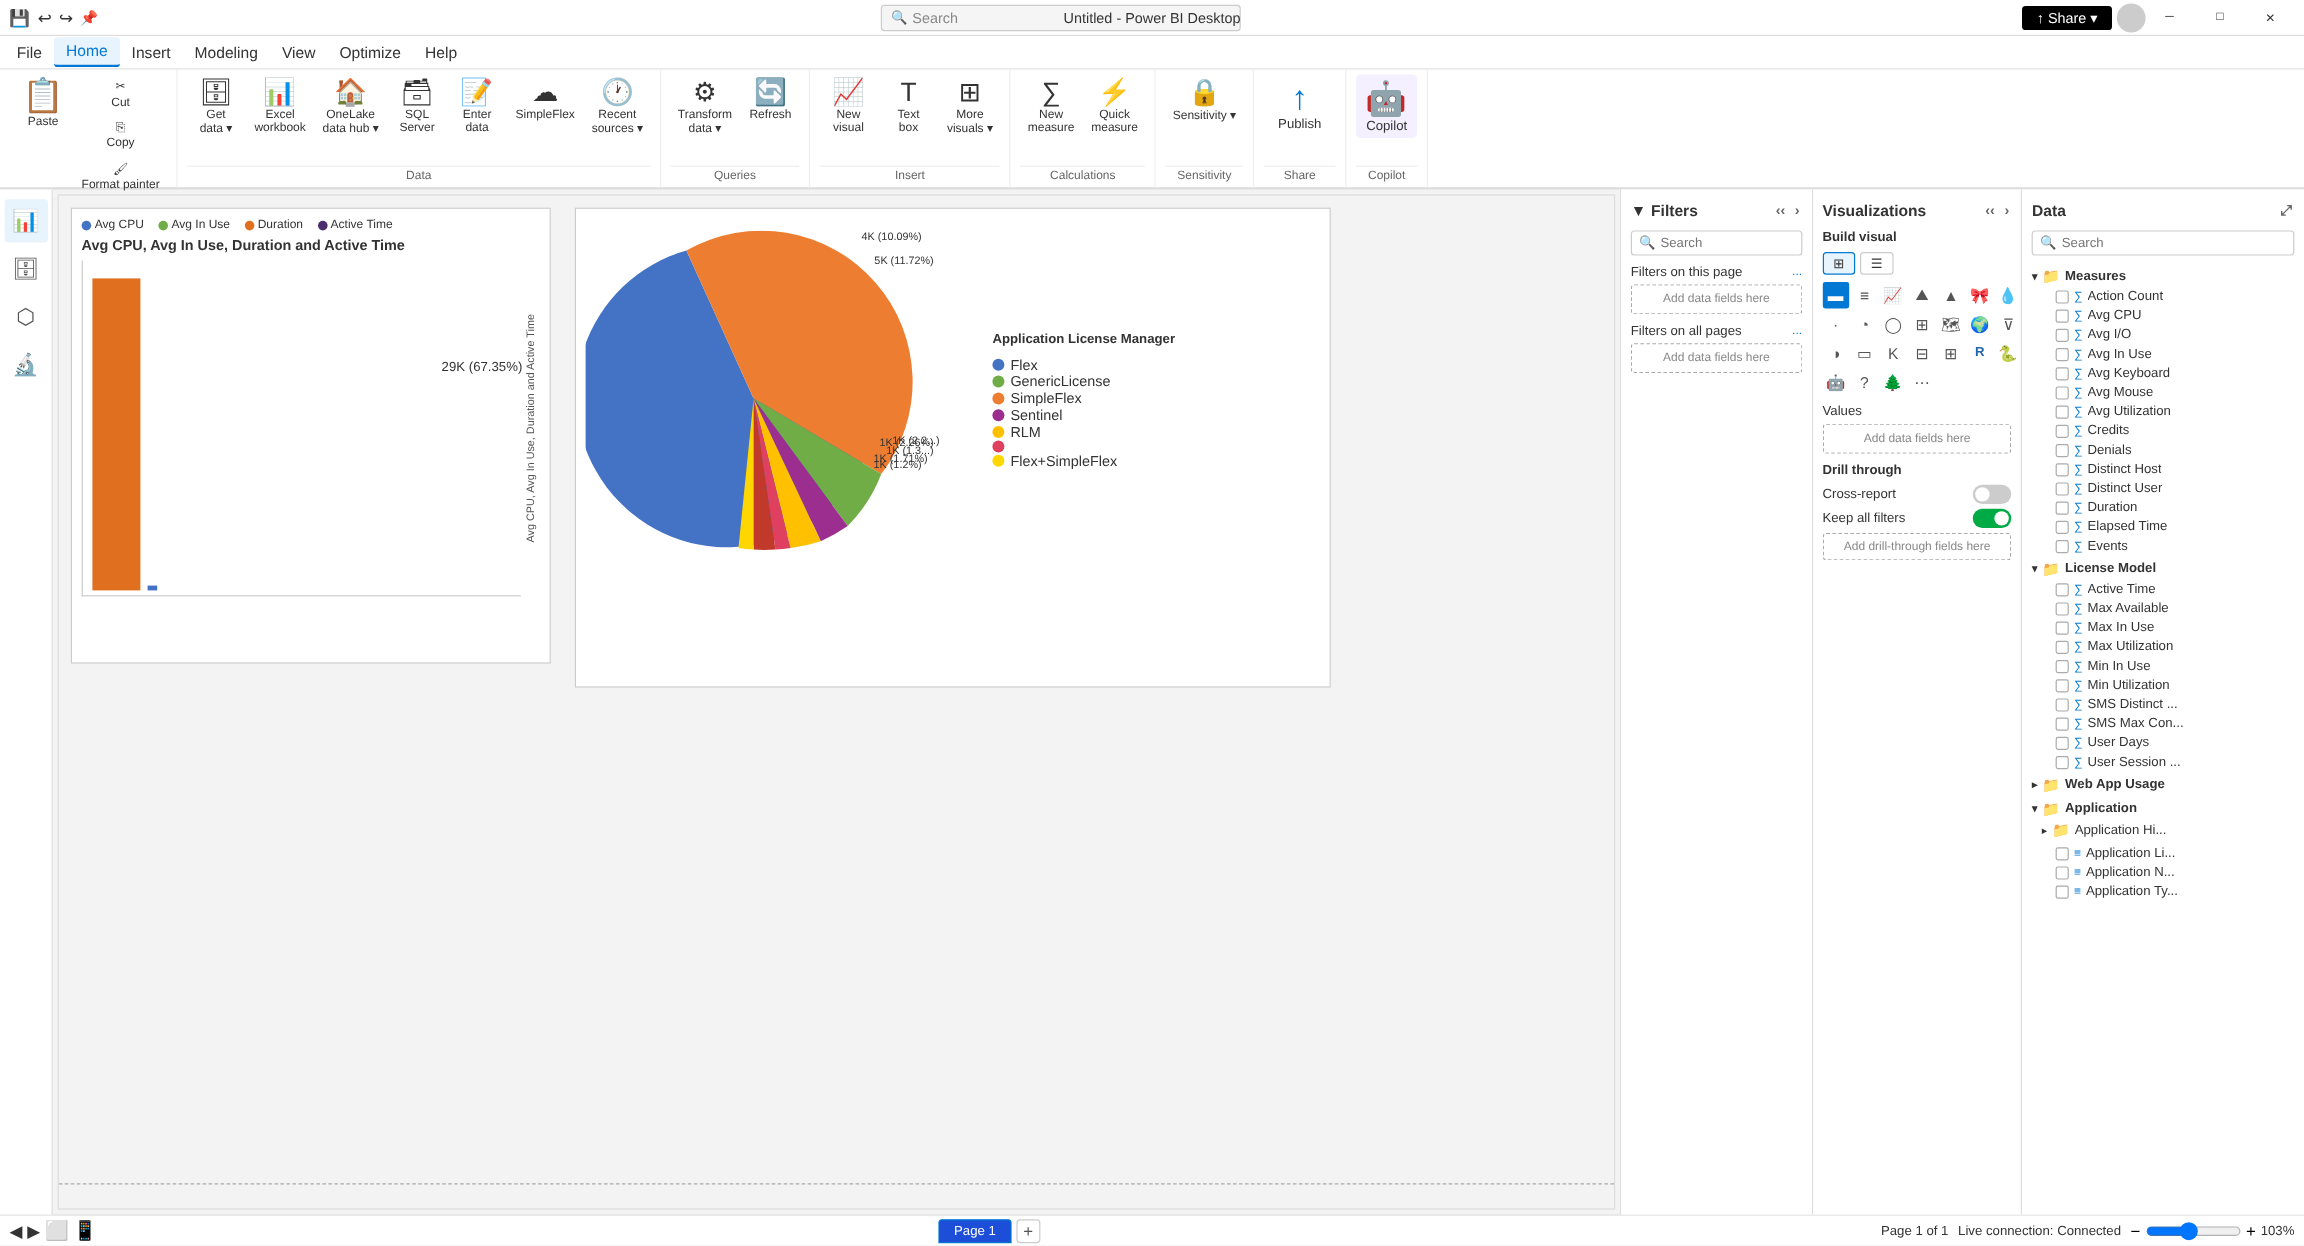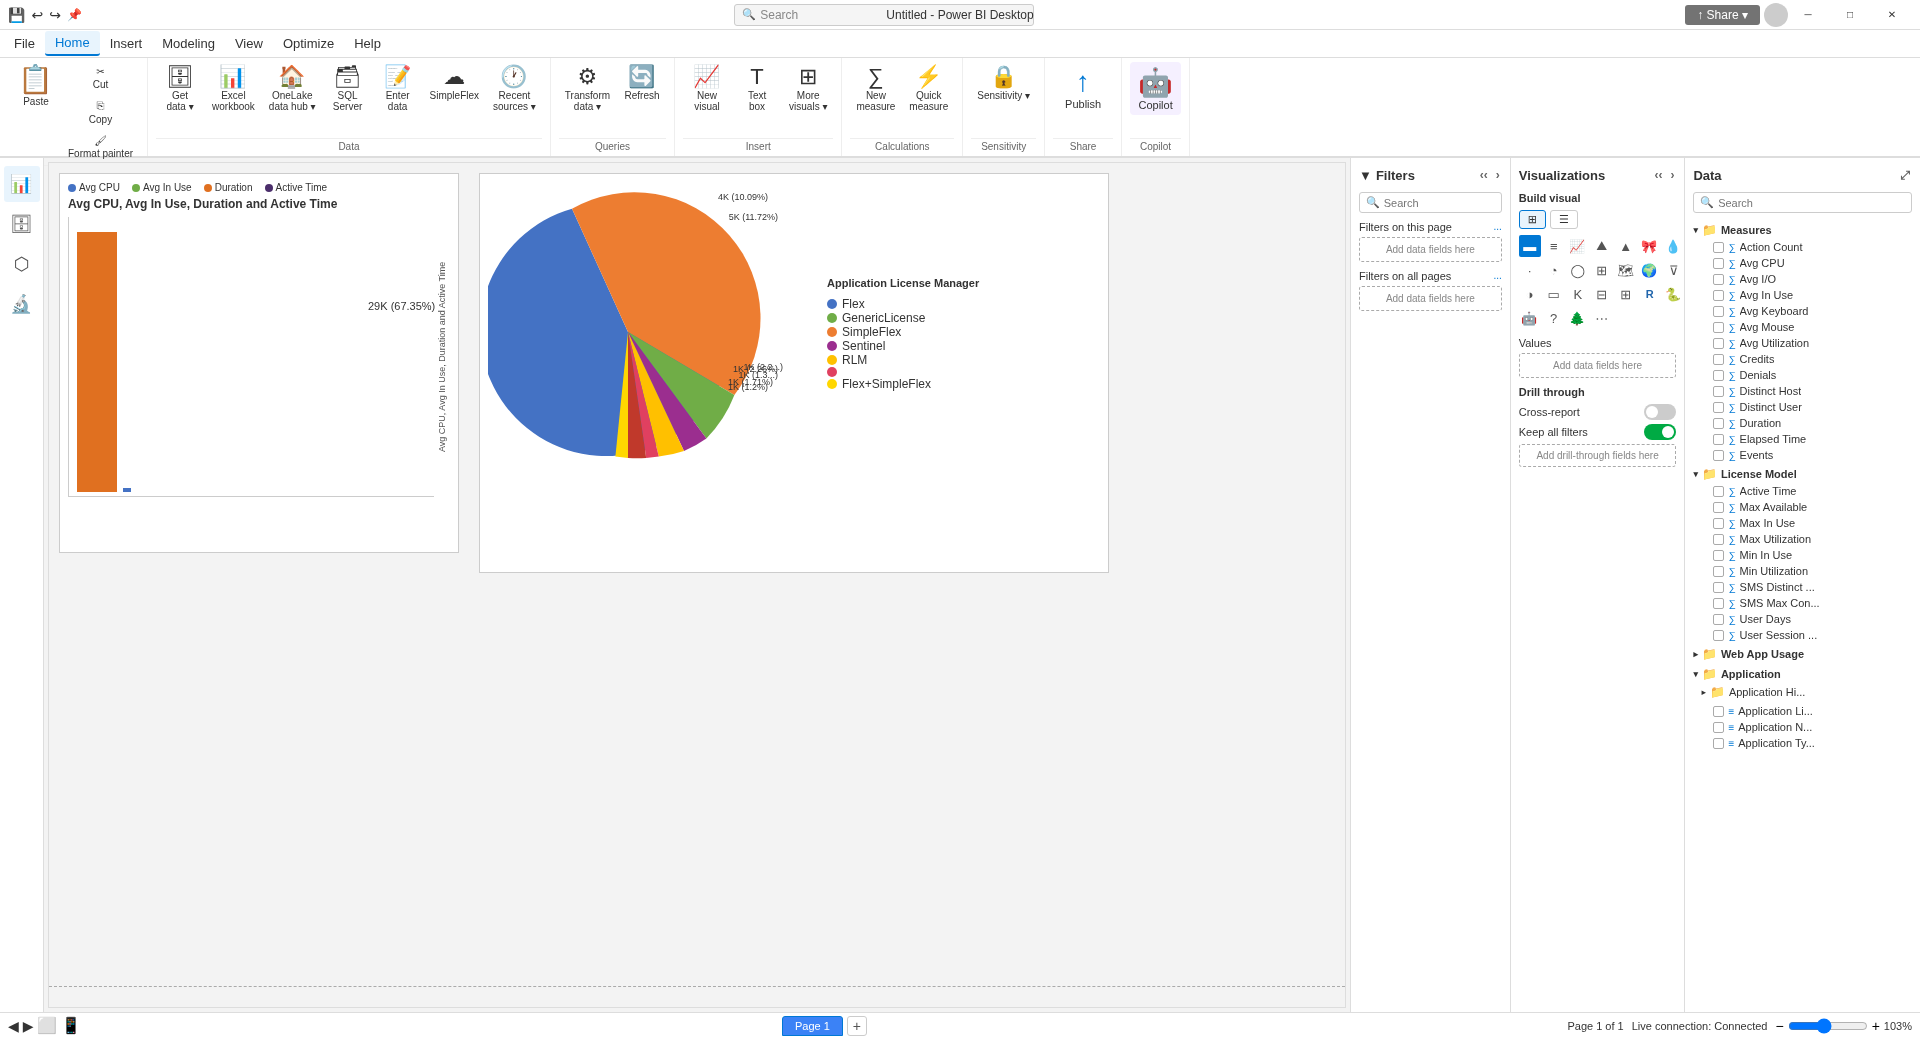--- a/index.html
+++ b/index.html
@@ -111,21 +111,21 @@
     .data-group-header .expand-icon { font-size: 9px; }
     .data-item { display: flex; align-items: center; gap: 4px; padding: 2px 4px 2px 20px; cursor: pointer; }
     .data-checkbox { width: 11px; height: 11px; border: 1px solid #aaa; border-radius: 2px; display: inline-block; flex-shrink: 0; }
     .data-icon { font-size: 10px; color: #0078d4; }
     .data-label { color: #333; white-space: nowrap; overflow: hidden; text-overflow: ellipsis; max-width: 160px; }
 
     
     #bottom-bar { height: 26px; background: #fff; border-top: 1px solid #ddd; display: flex; align-items: center; padding: 0 8px; font-size: 11px; justify-content: space-between; }
     .page-tabs { display: flex; align-items: center; gap: 4px; }
     .page-tab { padding: 3px 12px; background: #f0f0f0; border: 1px solid #ccc; border-radius: 3px 3px 0 0; font-size: 11px; cursor: pointer; }
-    .page-tab.active { background: #3b82f6; color: #fff; border-color: #0078d4; }
+    .page-tab.active { background: #1d4ed8; color: #fff; border-color: #0078d4; }
     .page-add-btn { width: 20px; height: 20px; display: flex; align-items: center; justify-content: center; border: 1px solid #ccc; border-radius: 3px; cursor: pointer; font-size: 14px; color: #555; }
     .bottom-nav { display: flex; align-items: center; gap: 4px; font-size: 11px; }
     .status-right { display: flex; align-items: center; gap: 8px; font-size: 11px; color: #333; }
 
     
     .copilot-btn { display: flex; flex-direction: column; align-items: center; padding: 4px 8px; cursor: pointer; background: #f5f0ff; border-radius: 4px; }
     .copilot-btn .icon { font-size: 24px; }
   </style>
 </head>
 <body>
@@ -138,21 +138,21 @@
     <span style="font-size:12px;color:#aaa;">📌</span>
   </div>
   <div style="flex:1; display:flex; align-items:center; justify-content:center;">
     <div id="title-search">
       <span style="color:#aaa;font-size:11px;">🔍</span>
       <span style="margin-left:4px;color:#888;font-size:12px;">Search</span>
     </div>
   </div>
   <span style="position:absolute;left:50%;transform:translateX(-50%);font-size:12px;color:#333;">Untitled - Power BI Desktop</span>
   <div style="display:flex;align-items:center;gap:4px;margin-left:auto;">
-    <div style="background:#737373;color:#fff;padding:3px 12px;border-radius:3px;font-size:12px;cursor:pointer;">
+    <div style="background:#000000;color:#fff;padding:3px 12px;border-radius:3px;font-size:12px;cursor:pointer;">
       <span>↑ Share ▾</span>
     </div>
     <span style="width:24px;height:24px;background:#ccc;border-radius:50%;display:inline-block;"></span>
   </div>
   <div class="window-controls">
     <div class="win-btn">─</div>
     <div class="win-btn">□</div>
     <div class="win-btn close">✕</div>
   </div>
 </div>

